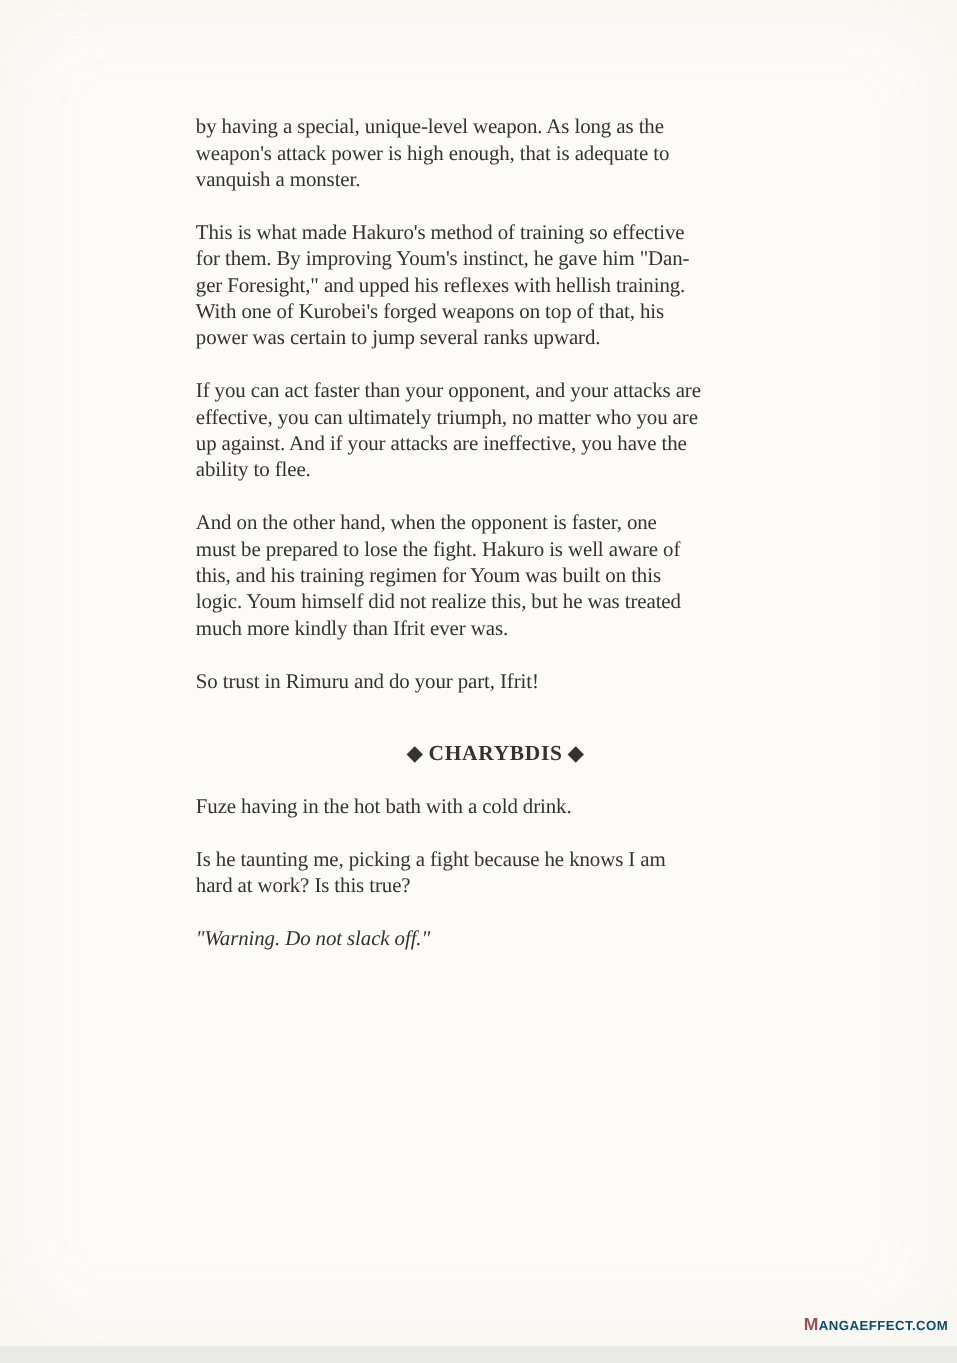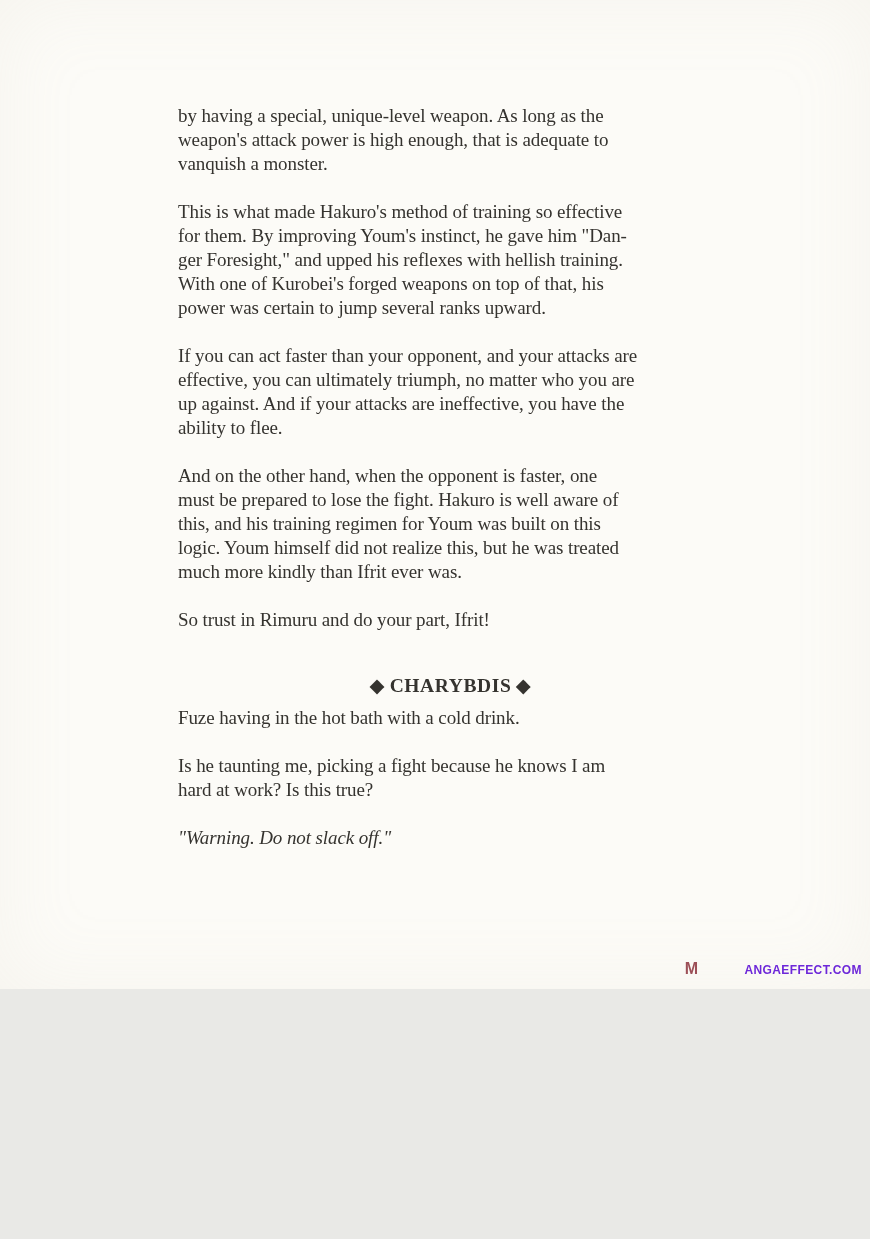--- a/index.html
+++ b/index.html
@@ -3,21 +3,21 @@
 <meta charset="utf-8">
 <style>
   html, body {
     margin: 0;
     padding: 0;
     background: #e9e9e6;
   }
   .page {
     position: relative;
     width: 870px;
-    height: 989px;
+    height: 1224px;
     background: #fcfbf7;
     box-shadow: inset 0 0 80px rgba(205, 200, 185, 0.12);
     overflow: hidden;
     font-family: "Liberation Serif", "DejaVu Serif", serif;
     color: #35332f;
   }
   .text-column {
     position: absolute;
     left: 178px;
     top: 104px;
@@ -28,21 +28,21 @@
     font-size: 19px;
     line-height: 24px;
     letter-spacing: -0.1px;
     white-space: pre-line;
     text-align: left;
   }
   .body-par.italic {
     font-style: italic;
   }
   .section-heading {
-    margin: 42px 0 8px 0;
+    margin: 42px 0 24px 0;
     font-size: 19.5px;
     line-height: 24px;
     font-weight: 600;
     letter-spacing: 0.6px;
     text-align: center;
     white-space: pre-line;
   }
   .watermark {
     position: absolute;
     right: 8px;
@@ -52,22 +52,21 @@
     letter-spacing: 0.4px;
     user-select: none;
     line-height: 18px;
   }
   .watermark .lead {
     font-size: 16px;
     color: #9c4f57;
   }
   .watermark .rest {
     font-size: 12px;
-    color: #6d28d9;
-    padding-left: 46px;
+    color: #0c4a6e;
   }
 </style>
 </head>
 <body>
 
 <div class="page">
 
   <main class="text-column">
 
     <p class="body-par">by having a special, unique-level weapon. As long as the

